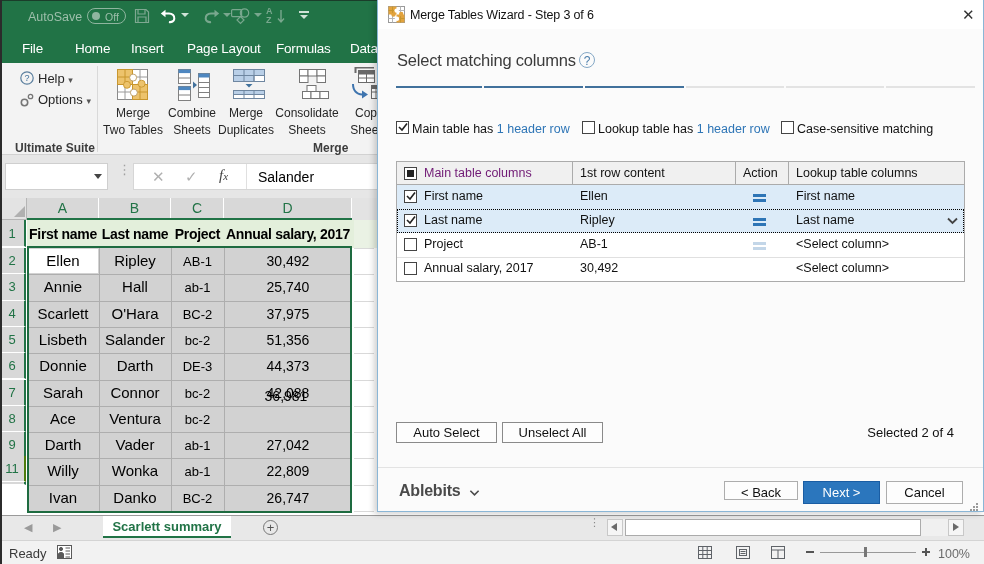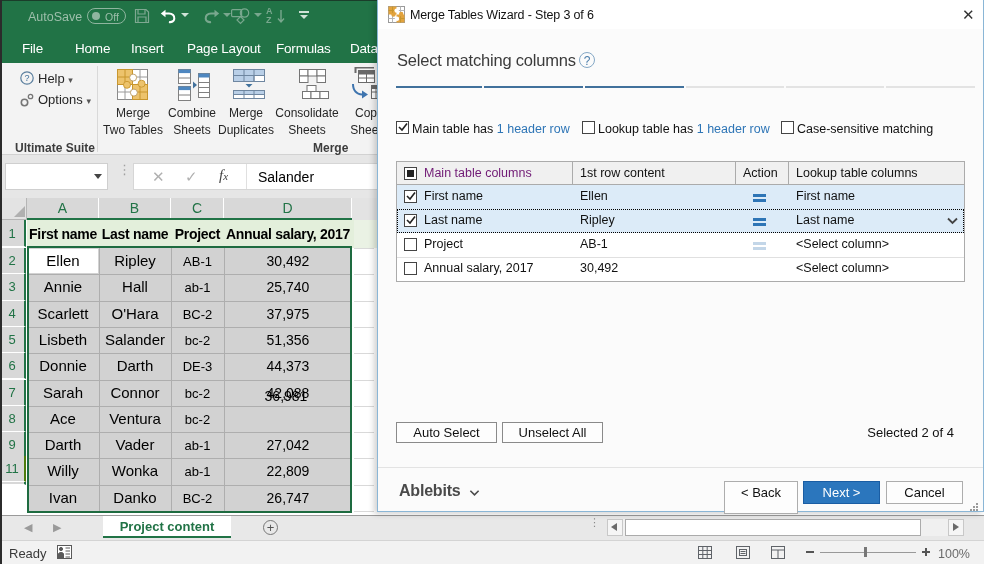--- a/index.html
+++ b/index.html
@@ -297,21 +297,21 @@
 <div class="cell" style="left:171px;top:464.4px;width:53px;font-size:13px;">ab-1</div>
 <div class="cell" style="left:224px;top:463.4px;width:128px;font-size:14px;">22,809</div>
 <div class="cell" style="left:27px;top:488.7px;width:72px;">Ivan</div>
 <div class="cell" style="left:99px;top:488.7px;width:72px;">Danko</div>
 <div class="cell" style="left:171px;top:490.7px;width:53px;font-size:13px;">BC-2</div>
 <div class="cell" style="left:224px;top:489.7px;width:128px;font-size:14px;">26,747</div>
 <div class="abs tabstrip"></div>
 <div class="abs" style="left:0;top:515px;width:984px;height:1px;background:#9a9a9a;"></div>
 <div class="abs" style="left:24px;top:521px;font-size:11px;color:#9a9a9a;">◀</div>
 <div class="abs" style="left:53px;top:521px;font-size:11px;color:#9a9a9a;">▶</div>
-<div class="abs" style="left:103px;top:516px;width:128px;height:22px;background:#fff;border-bottom:2px solid #217346;text-align:center;font-size:13px;font-weight:bold;color:#217346;line-height:22px;">Project content</div>
+<div class="abs" style="left:103px;top:516px;width:128px;height:22px;background:#fff;border-bottom:2px solid #217346;text-align:center;font-size:13px;font-weight:bold;color:#217346;line-height:22px;">Scarlett summary</div>
 <div class="abs" style="left:263px;top:520px;width:15px;height:15px;border:1px solid #777;border-radius:50%;color:#555;font-size:13px;line-height:13px;text-align:center;">+</div>
 <div class="abs" style="left:589px;top:520px;width:4px;height:16px;color:#8a8a8a;font-size:11px;line-height:5px;">⋮</div>
 <div class="abs" style="left:607px;top:519px;width:16px;height:17px;background:#f5f5f5;border:1px solid #c8c8c8;"></div>
 <div class="abs" style="left:611px;top:523px;width:0;height:0;border-top:4px solid transparent;border-bottom:4px solid transparent;border-right:6px solid #6a6a6a;"></div>
 <div class="abs" style="left:623px;top:519px;width:341px;height:17px;background:#f0f0f0;"></div>
 <div class="abs" style="left:625px;top:519px;width:296px;height:17px;background:#fff;border:1px solid #ababab;"></div>
 <div class="abs" style="left:948px;top:519px;width:16px;height:17px;background:#f5f5f5;border:1px solid #c8c8c8;"></div>
 <div class="abs" style="left:953px;top:523px;width:0;height:0;border-top:4px solid transparent;border-bottom:4px solid transparent;border-left:6px solid #6a6a6a;"></div>
 <div class="abs statusbar"></div>
 <div class="abs" style="left:9px;top:546px;font-size:13px;color:#3a3a3a;">Ready</div>
@@ -440,21 +440,21 @@
 <div class="abs" style="left:796px;top:261px;font-size:12.5px;color:#111;">&lt;Select column&gt;</div>
 <div class="abs" style="left:397px;top:257px;width:567px;height:1px;background:#e0e0e0;"></div>
 <div class="btn" style="left:396px;top:422px;width:101px;height:21px;line-height:19px;">Auto Select</div>
 <div class="btn" style="left:502px;top:422px;width:101px;height:21px;line-height:19px;">Unselect All</div>
 <div class="abs" style="left:837px;top:425px;width:117px;text-align:right;font-size:13px;color:#111;">Selected 2 of 4</div>
 <div class="abs" style="left:378px;top:467px;width:605px;height:1px;background:#e3e3e3;"></div>
 <div class="abs" style="left:399px;top:482px;font-size:16px;font-weight:bold;color:#4a4a4a;letter-spacing:-0.2px;">Ablebits</div>
 <svg class="abs" style="left:469px;top:489px" width="11" height="8" viewBox="0 0 12 8">
       <path d="M1.5 1.5 L6 6 L10.5 1.5" stroke="#4a4a4a" stroke-width="1.7" fill="none"></path>
     </svg>
-<div class="btn" style="left:724px;top:481px;width:74px;height:33px;line-height:21px;border-color:#adadad;">&lt; Back</div>
+<div class="btn" style="left:724px;top:481px;width:74px;height:19px;line-height:21px;border-color:#adadad;">&lt; Back</div>
 <div class="btn" style="left:803px;top:481px;width:77px;height:23px;line-height:21px;background:#2b76bd;color:#fff;border-color:#1a5da3;">Next &gt;</div>
 <div class="btn" style="left:886px;top:481px;width:77px;height:23px;line-height:21px;border-color:#adadad;">Cancel</div>
 <svg class="abs" style="left:970px;top:503px" width="9" height="8" viewBox="0 0 9 8">
       <g fill="#9a9a9a">
         <rect x="6" y="0" width="2" height="2"></rect>
         <rect x="6" y="3" width="2" height="2"></rect>
         <rect x="6" y="6" width="2" height="2"></rect>
         <rect x="3" y="3" width="2" height="2"></rect>
         <rect x="3" y="6" width="2" height="2"></rect>
         <rect x="0" y="6" width="2" height="2"></rect>

